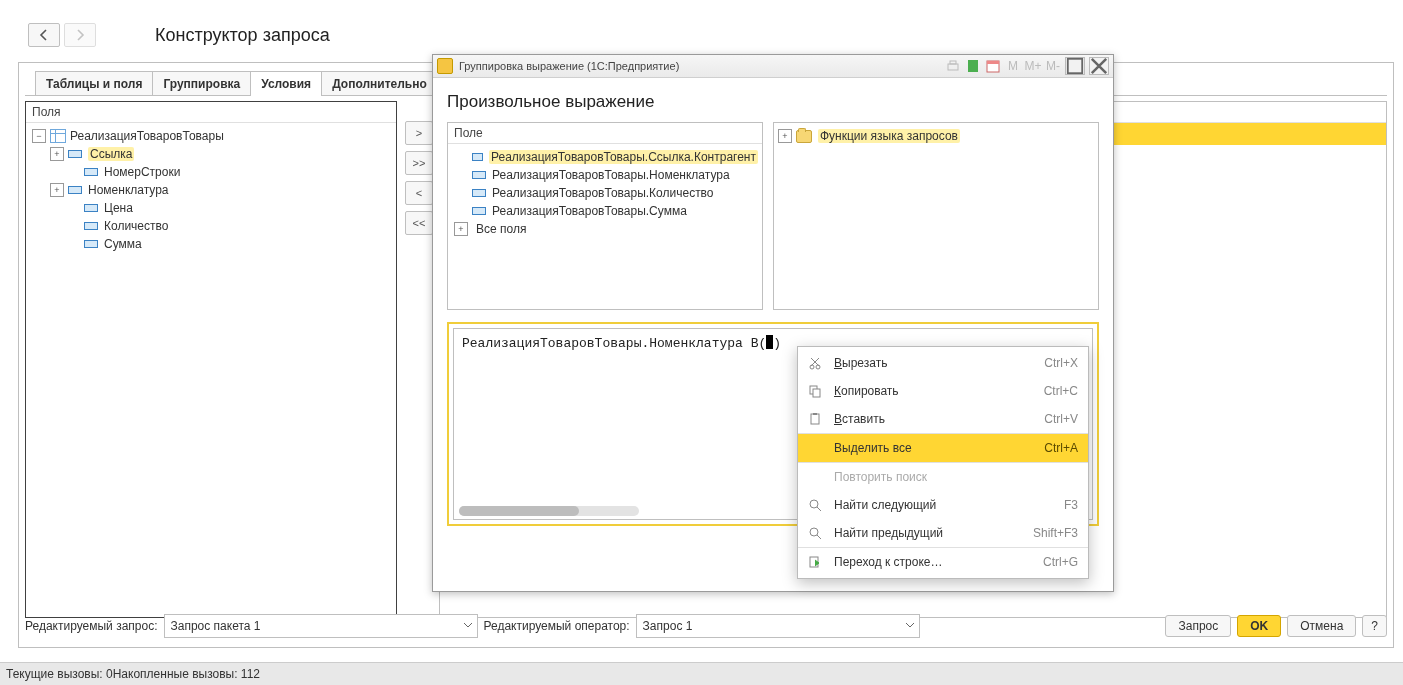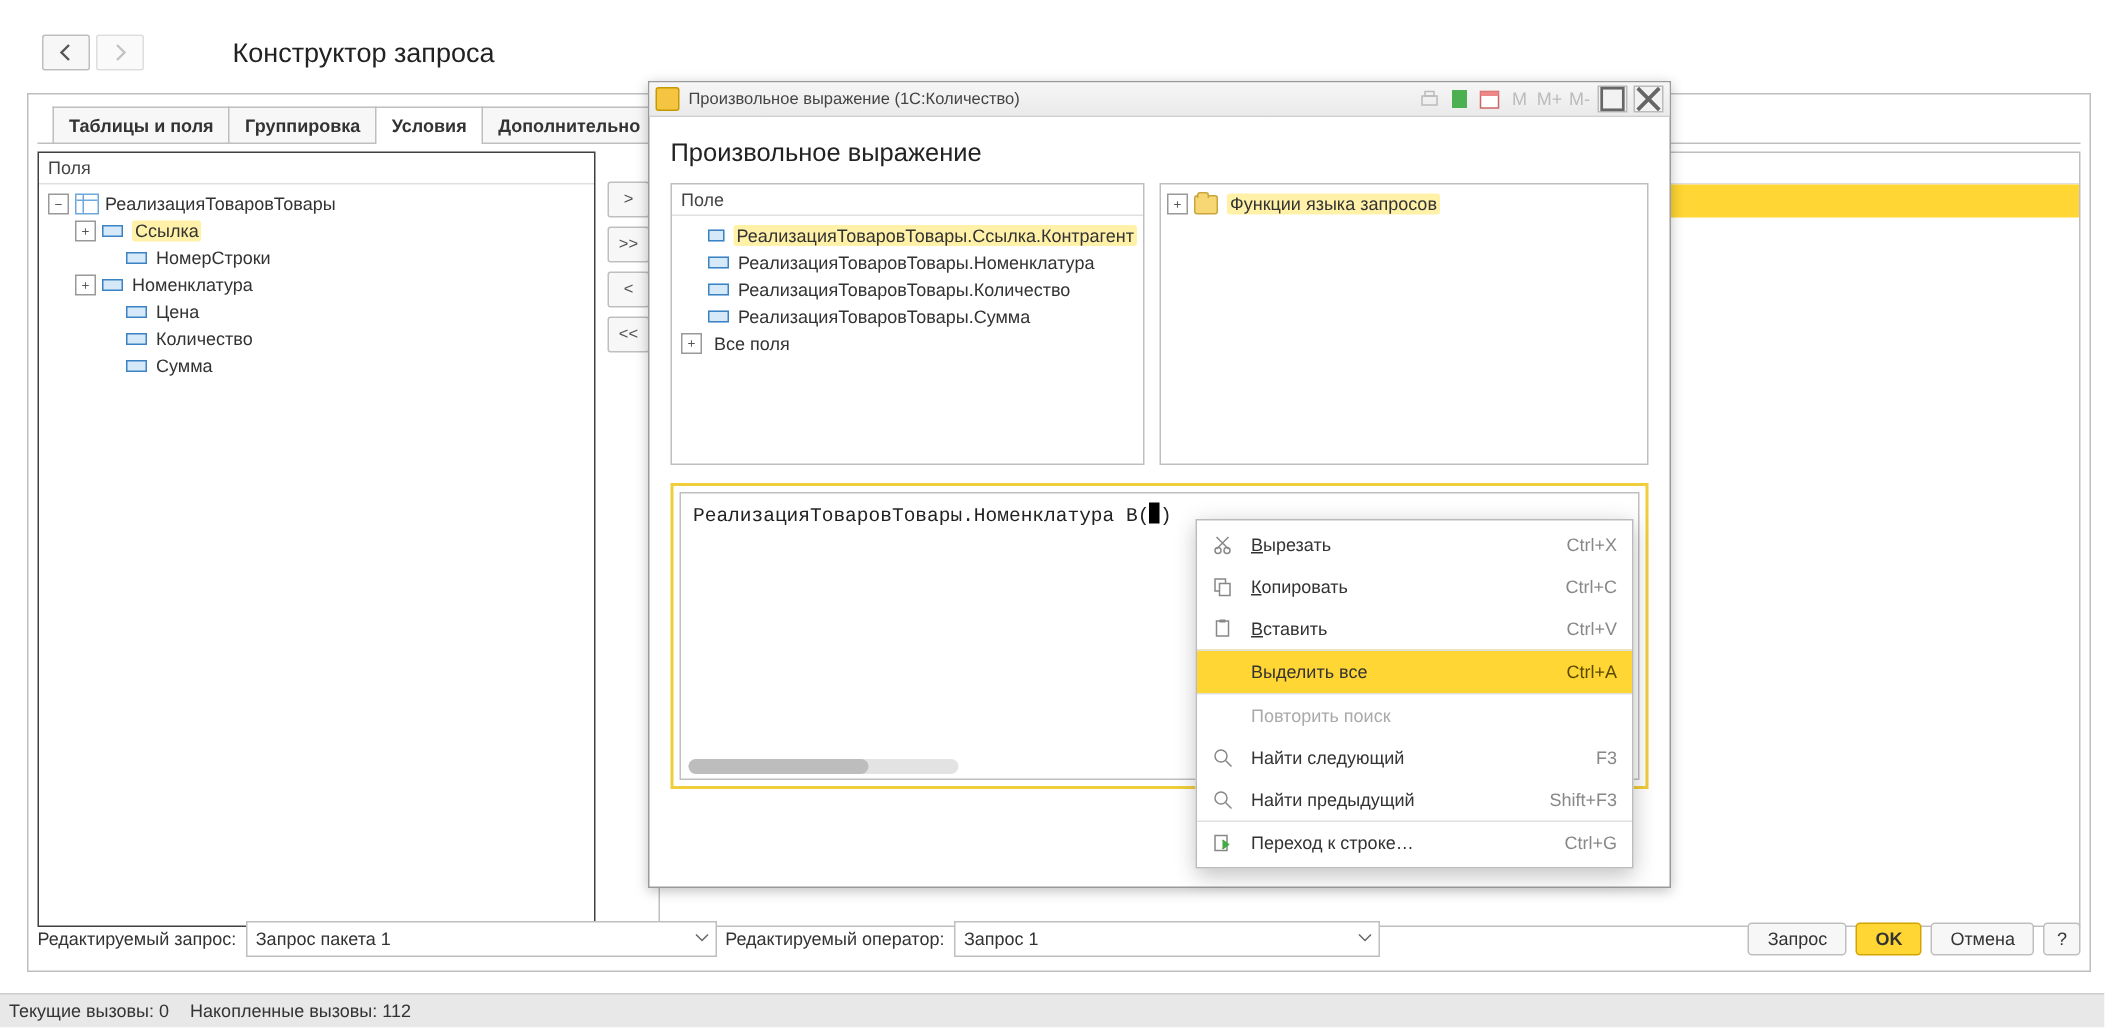--- a/index.html
+++ b/index.html
@@ -106,21 +106,21 @@
   .btn {
     border: 1px solid #bfbfbf; background: #f7f7f7; padding: 3px 12px; border-radius: 3px;
     cursor: pointer;
   }
   .btn.primary { background: #ffd633; border-color: #d4a500; font-weight: bold; }
   .btn.help { padding: 3px 8px; }
   
   .statusbar {
     position: absolute; left: 0; right: 0; bottom: 0; height: 22px;
     background: #e8e8e8; border-top: 1px solid #ccc; display: flex; align-items: center;
-    padding: 0 6px; gap: 14px; color: #333;
+    padding: 0 6px; gap: 0; color: #333;
   }
   
   .dialog {
     position: absolute; left: 432px; top: 54px; width: 680px; height: 536px;
     background: #fff; border: 1px solid #9a9a9a; box-shadow: 0 2px 8px rgba(0,0,0,0.25);
     z-index: 50;
   }
   .dialog-title {
     height: 22px; background: linear-gradient(#f6f6f6,#eaeaea); border-bottom: 1px solid #cfcfcf;
     display: flex; align-items: center; padding: 0 4px; gap: 6px;
@@ -313,21 +313,21 @@
   </div>
 
   <div class="statusbar">
     <span>Текущие вызовы: 0</span>
     <span>Накопленные вызовы: 112</span>
   </div>
 
   <div class="dialog">
     <div class="dialog-title">
       <span class="ic1c"></span>
-      <span class="dialog-title-text">Произвольное выражение  (1С:Количество)</span>
+      <span class="dialog-title-text">Группировка выражение  (1С:Предприятие)</span>
       <span class="dialog-title-spacer"></span>
       <span class="title-icons">
         <span class="ticon gray">
             <svg viewBox="0 0 14 14">
               <rect x="2" y="5" width="10" height="6" fill="none" stroke="#bbb"></rect>
               <rect x="4" y="2" width="6" height="3" fill="none" stroke="#bbb"></rect>
             </svg>
           </span>
         <span class="ticon">
             <svg viewBox="0 0 14 14">

